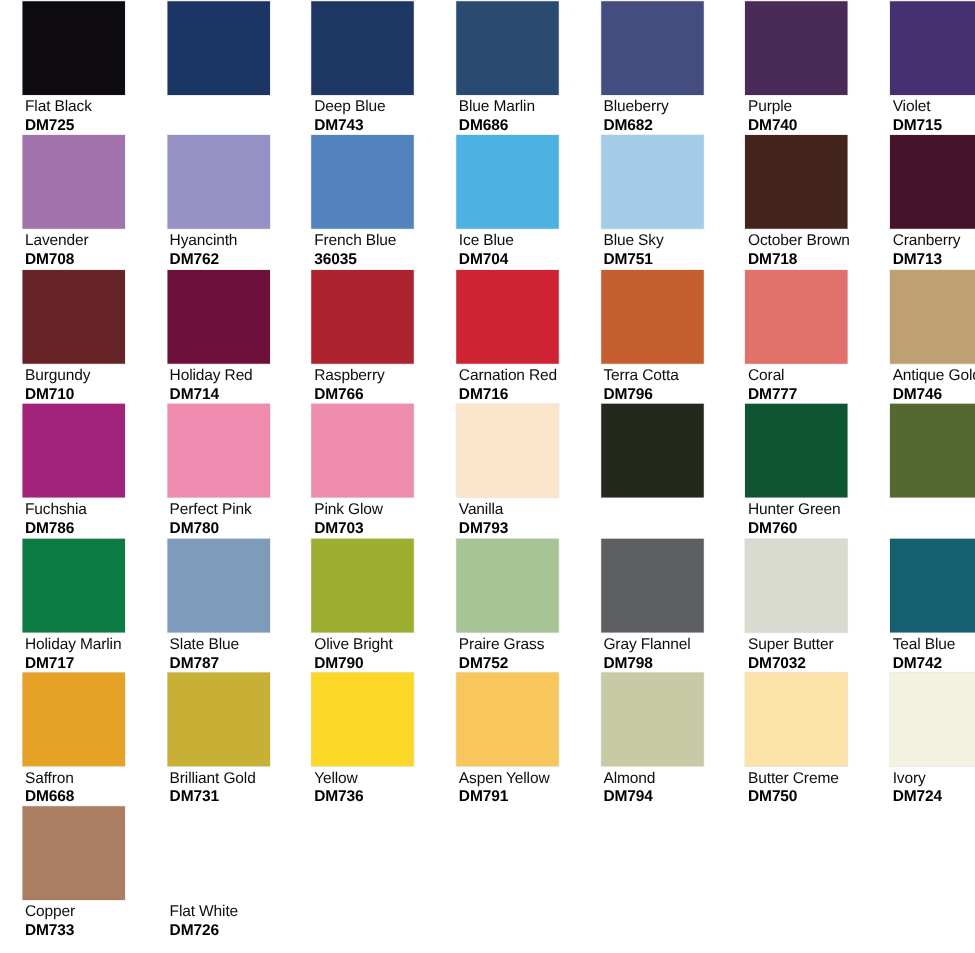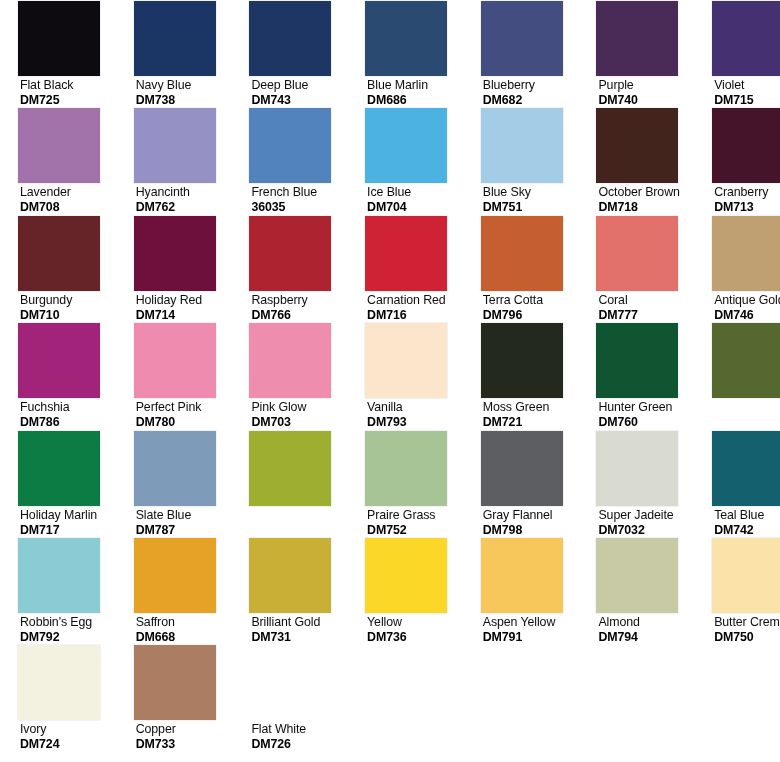--- a/index.html
+++ b/index.html
@@ -75,24 +75,20 @@
   <div class="swatch-grid">
       <div class="swatch-cell">
         <div class="swatch-chip bordered" style="background: rgb(13, 11, 16);"></div>
         <div class="swatch-label">
           <div class="swatch-name">Flat Black</div>
           <div class="swatch-code">DM725</div>
         </div>
       </div>
       <div class="swatch-cell">
         <div class="swatch-chip bordered" style="background: rgb(27, 54, 100);"></div>
-        <div class="swatch-label">
-          <div class="swatch-name">Navy Blue</div>
-          <div class="swatch-code">DM738</div>
-        </div>
       </div>
       <div class="swatch-cell">
         <div class="swatch-chip bordered" style="background: rgb(29, 54, 100);"></div>
         <div class="swatch-label">
           <div class="swatch-name">Deep Blue</div>
           <div class="swatch-code">DM743</div>
         </div>
       </div>
       <div class="swatch-cell">
         <div class="swatch-chip bordered" style="background: rgb(43, 74, 114);"></div>
@@ -243,24 +239,20 @@
       </div>
       <div class="swatch-cell">
         <div class="swatch-chip bordered" style="background: rgb(251, 229, 203);"></div>
         <div class="swatch-label">
           <div class="swatch-name">Vanilla</div>
           <div class="swatch-code">DM793</div>
         </div>
       </div>
       <div class="swatch-cell">
         <div class="swatch-chip bordered" style="background: rgb(36, 41, 30);"></div>
-        <div class="swatch-label">
-          <div class="swatch-name">Moss Green</div>
-          <div class="swatch-code">DM721</div>
-        </div>
       </div>
       <div class="swatch-cell">
         <div class="swatch-chip bordered" style="background: rgb(15, 85, 50);"></div>
         <div class="swatch-label">
           <div class="swatch-name">Hunter Green</div>
           <div class="swatch-code">DM760</div>
         </div>
       </div>
       <div class="swatch-cell">
         <div class="swatch-chip bordered" style="background: rgb(85, 104, 47);"></div>
@@ -274,54 +266,51 @@
       </div>
       <div class="swatch-cell">
         <div class="swatch-chip bordered" style="background: rgb(126, 156, 185);"></div>
         <div class="swatch-label">
           <div class="swatch-name">Slate Blue</div>
           <div class="swatch-code">DM787</div>
         </div>
       </div>
       <div class="swatch-cell">
         <div class="swatch-chip bordered" style="background: rgb(158, 174, 49);"></div>
+        <div class="swatch-label">
+          <div class="swatch-name">Olive Bright</div>
+          <div class="swatch-code">DM790</div>
+        </div>
       </div>
       <div class="swatch-cell">
         <div class="swatch-chip bordered" style="background: rgb(167, 196, 150);"></div>
         <div class="swatch-label">
           <div class="swatch-name">Praire Grass</div>
           <div class="swatch-code">DM752</div>
         </div>
       </div>
       <div class="swatch-cell">
         <div class="swatch-chip bordered" style="background: rgb(92, 94, 97);"></div>
         <div class="swatch-label">
           <div class="swatch-name">Gray Flannel</div>
           <div class="swatch-code">DM798</div>
         </div>
       </div>
       <div class="swatch-cell">
         <div class="swatch-chip bordered" style="background: rgb(218, 219, 208);"></div>
         <div class="swatch-label">
-          <div class="swatch-name">Super Jadeite</div>
+          <div class="swatch-name">Super Butter</div>
           <div class="swatch-code">DM7032</div>
         </div>
       </div>
       <div class="swatch-cell">
         <div class="swatch-chip bordered" style="background: rgb(20, 96, 111);"></div>
         <div class="swatch-label">
           <div class="swatch-name">Teal Blue</div>
           <div class="swatch-code">DM742</div>
-        </div>
-      </div>
-      <div class="swatch-cell">
-        <div class="swatch-chip bordered" style="background: rgb(139, 203, 211);"></div>
-        <div class="swatch-label">
-          <div class="swatch-name">Robbin's Egg</div>
-          <div class="swatch-code">DM792</div>
         </div>
       </div>
       <div class="swatch-cell">
         <div class="swatch-chip bordered" style="background: rgb(229, 162, 39);"></div>
         <div class="swatch-label">
           <div class="swatch-name">Saffron</div>
           <div class="swatch-code">DM668</div>
         </div>
       </div>
       <div class="swatch-cell">

